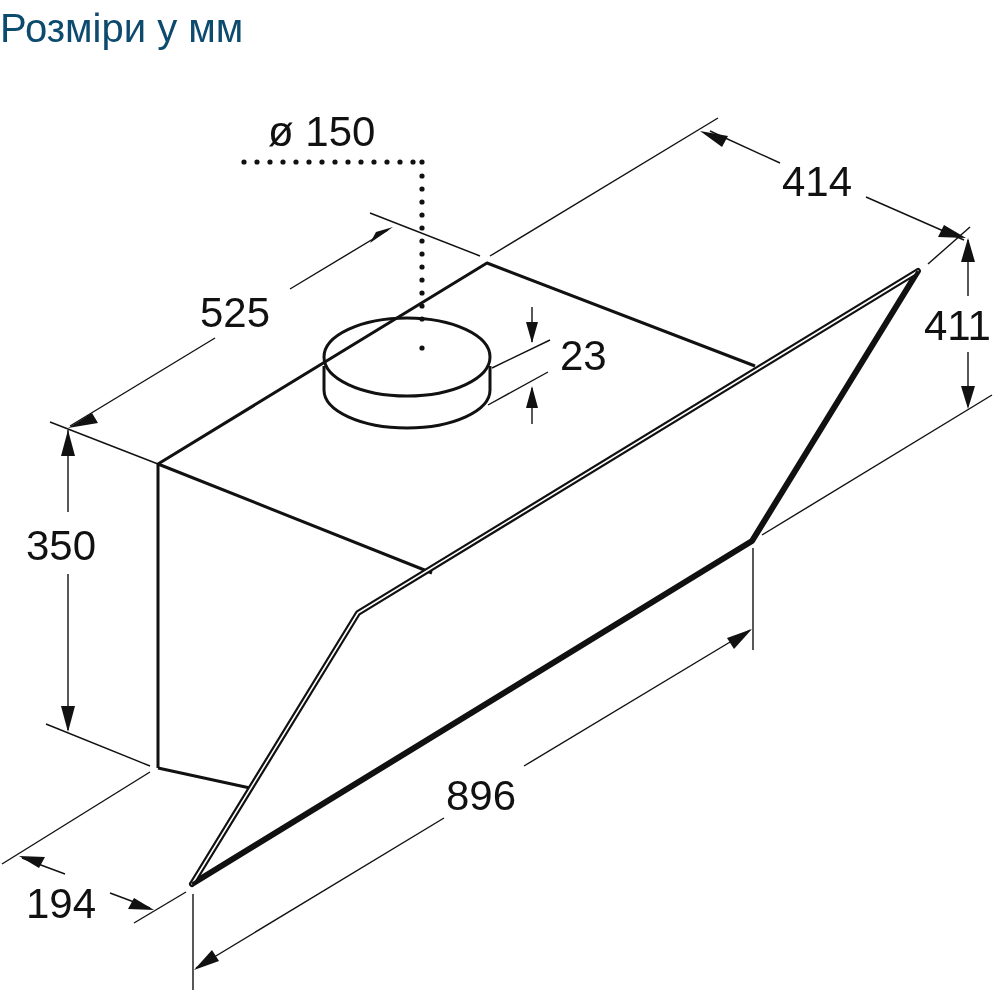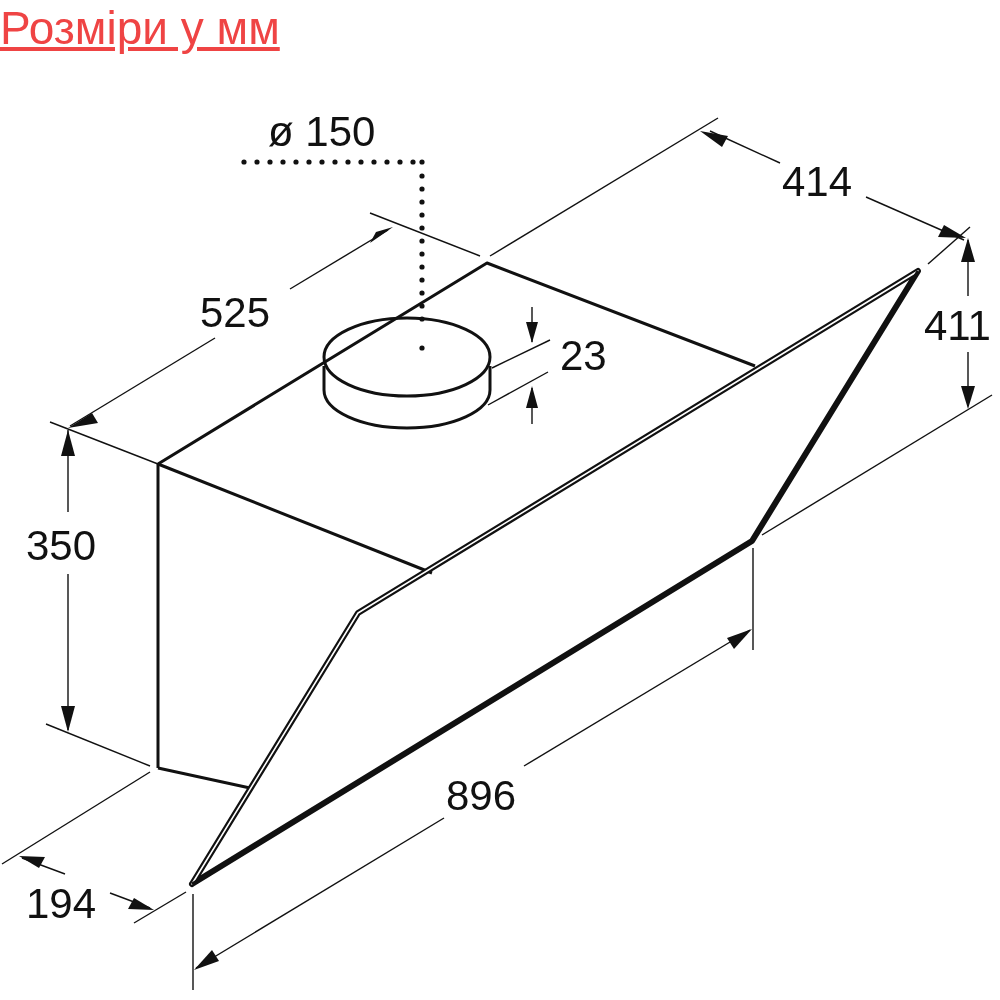--- a/index.html
+++ b/index.html
@@ -1,20 +1,20 @@
 <!DOCTYPE html>
 <html><head>
   <meta charset="utf-8">
   <style>
     html, body { margin: 0; padding: 0; background: #ffffff; }
     body { width: 1000px; height: 1000px; position: relative; overflow: hidden; }
     .title {
       position: absolute; left: 0px; top: 4px;
-      font-family: "Liberation Sans", sans-serif; font-size: 46px; color: #ef4444;
-      line-height: 48px; white-space: nowrap; text-decoration: underline;
+      font-family: "Liberation Sans", sans-serif; font-size: 40px; color: #0c4a6e;
+      line-height: 48px; white-space: nowrap;
     }
     svg.drawing { position: absolute; left: 0; top: 0; }
     .dimtext { font-family: "Liberation Sans", sans-serif; font-size: 42px; fill: #111111; }
     .thick { stroke: #111111; stroke-width: 3; fill: none; stroke-linejoin: round; }
     .thin { stroke: #111111; stroke-width: 1.4; fill: none; }
     .glass-out { stroke: #111111; stroke-width: 6; fill: none; stroke-linejoin: round; stroke-linecap: round; }
     .glass-in { stroke: #ffffff; stroke-width: 1.6; fill: none; stroke-linejoin: round; stroke-linecap: round; }
     .arrow { fill: #111111; }
     .dot { fill: #111111; }
   </style>

